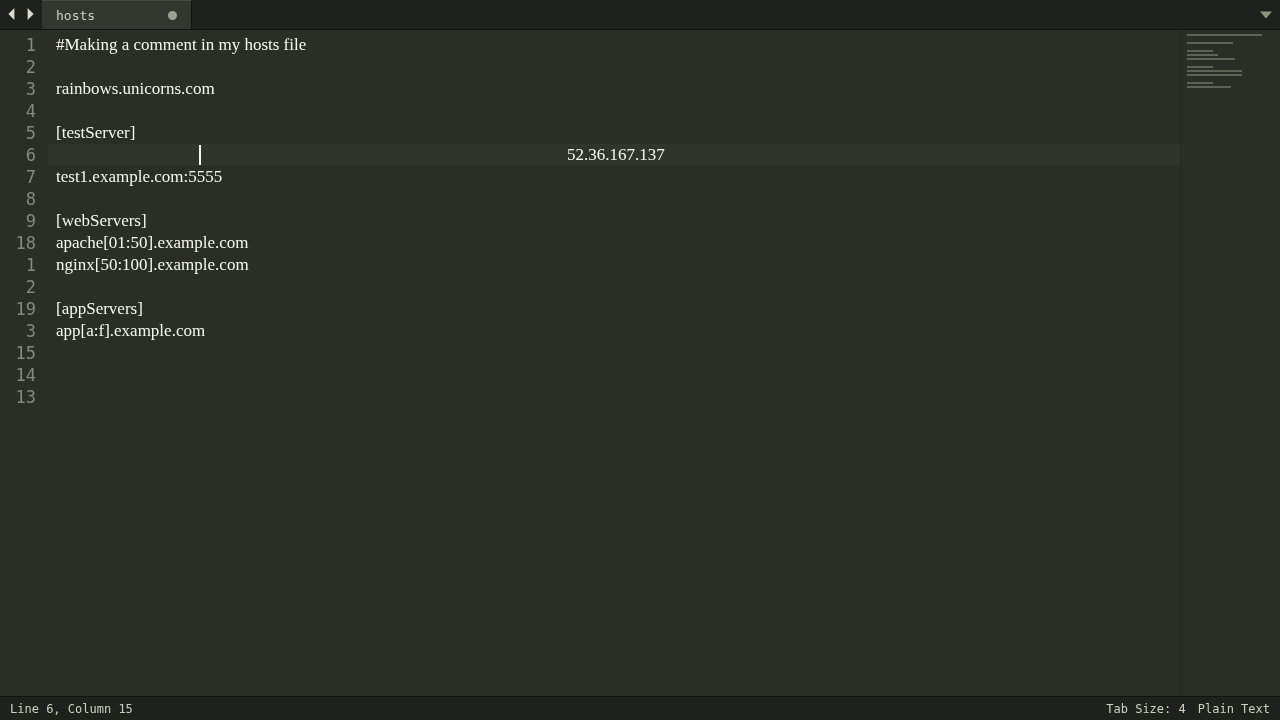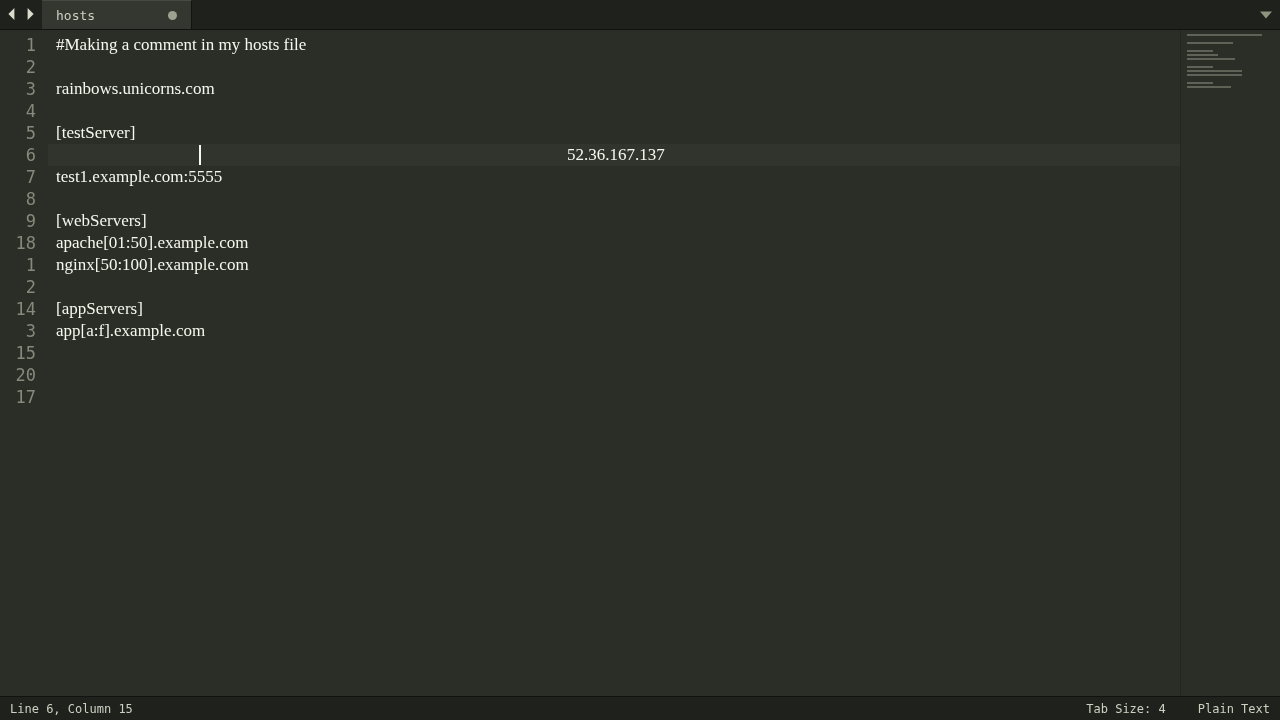--- a/index.html
+++ b/index.html
@@ -133,21 +133,21 @@
     display: flex;
     align-items: center;
     font-size: 12px;
     color: #cfcfc2;
     padding: 0 10px;
   }
   .statusbar .left { }
   .statusbar .right {
     margin-left: auto;
     display: flex;
-    gap: 32px;
+    gap: 12px;
     text-align: center;
   }
   .statusbar .right span { cursor: pointer; }
 </style>
 </head>
 <body>
 
 <div class="window">
 
   <div class="tabbar">
@@ -182,25 +182,25 @@
         <div>3</div>
         <div>4</div>
         <div>5</div>
         <div>6</div>
         <div>7</div>
         <div>8</div>
         <div>9</div>
         <div>18</div>
         <div>1</div>
         <div>2</div>
-        <div>14</div>
+        <div>19</div>
         <div>3</div>
         <div>15</div>
-        <div>20</div>
-        <div>17</div>
+        <div>14</div>
+        <div>13</div>
       </div>
     <div class="code" id="code"><div class="line">#Making a comment in my hosts file</div><div class="line"></div><div class="line">rainbows.unicorns.com</div><div class="line"></div><div class="line">[testServer]</div><div class="line active">52.36.167.137 <span class="cursor" style="left: 150.8px;"></span></div><div class="line">test1.example.com:5555</div><div class="line"></div><div class="line">[webServers]</div><div class="line">apache[01:50].example.com</div><div class="line">nginx[50:100].example.com</div><div class="line"></div><div class="line">[appServers]</div><div class="line">app[a:f].example.com</div><div class="line"></div><div class="line"></div><div class="line"></div></div>
     <div class="minimap" id="minimap">
         <div class="m-line" style="width: 74.8px;"></div>
         <div class="m-line" style="width: 0px; opacity: 0;"></div>
         <div class="m-line" style="width: 46.2px;"></div>
         <div class="m-line" style="width: 0px; opacity: 0;"></div>
         <div class="m-line" style="width: 26.4px;"></div>
         <div class="m-line" style="width: 30.8px;"></div>
         <div class="m-line" style="width: 48.4px;"></div>

